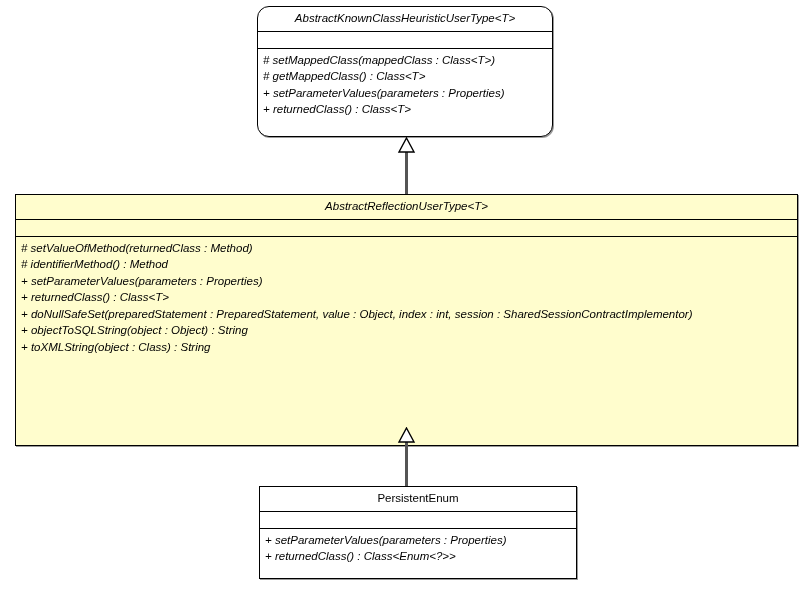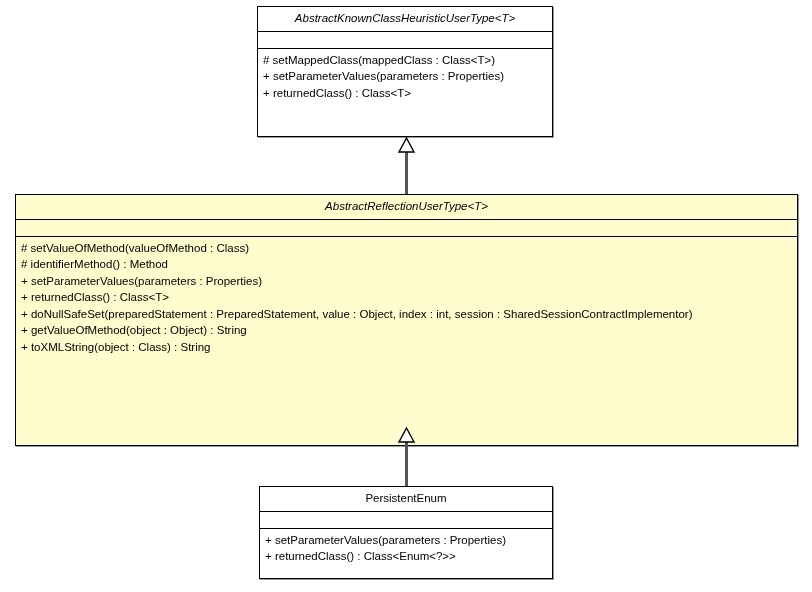--- a/index.html
+++ b/index.html
@@ -45,47 +45,49 @@
   }
   .class-name.abstract {
     font-style: italic;
   }
   .attr-compartment {
     border-bottom: 1px solid #000000;
     height: 16px;
   }
   .ops-compartment {
     padding: 3px 0 4px 0;
+    font-style: italic;
   }
   .op {
     font-size: 11.5px;
     color: #000000;
     line-height: 16.6px;
     white-space: nowrap;
     padding-left: 5px;
     overflow: visible;
   }
 
   
   #class-top {
     left: 257px;
     top: 6px;
     width: 296px;
     height: 131px;
+    border-radius: 12px;
   }
   #class-middle {
     left: 15px;
     top: 194px;
     width: 783px;
     height: 252px;
   }
   #class-bottom {
     left: 259px;
     top: 486px;
-    width: 294px;
+    width: 318px;
     height: 93px;
   }
 
   
   .generalization {
     position: absolute;
   }
   .gen-line {
     position: absolute;
     width: 3px;
@@ -123,42 +125,43 @@
 </head>
 <body>
 
 <div class="diagram">
 
   <div class="uml-class" id="class-top">
     <div class="class-name abstract">AbstractKnownClassHeuristicUserType&lt;T&gt;</div>
     <div class="attr-compartment"></div>
     <div class="ops-compartment">
       <div class="op"># setMappedClass(mappedClass : Class&lt;T&gt;)</div>
+      <div class="op"># getMappedClass() : Class&lt;T&gt;</div>
       <div class="op">+ setParameterValues(parameters : Properties)</div>
       <div class="op">+ returnedClass() : Class&lt;T&gt;</div>
     </div>
   </div>
 
   <div class="generalization" id="gen-top">
     <div class="gen-line"></div>
     <svg class="gen-arrow" viewBox="0 0 19 16">
       <polygon points="9.5,1 17,15 2,15" fill="#ffffff" stroke="#000000" stroke-width="1.4"></polygon>
     </svg>
   </div>
 
   <div class="uml-class tinted" id="class-middle">
     <div class="class-name abstract">AbstractReflectionUserType&lt;T&gt;</div>
     <div class="attr-compartment"></div>
     <div class="ops-compartment">
-      <div class="op"># setValueOfMethod(valueOfMethod : Class)</div>
+      <div class="op"># setValueOfMethod(returnedClass : Method)</div>
       <div class="op"># identifierMethod() : Method</div>
       <div class="op">+ setParameterValues(parameters : Properties)</div>
       <div class="op">+ returnedClass() : Class&lt;T&gt;</div>
       <div class="op">+ doNullSafeSet(preparedStatement : PreparedStatement, value : Object, index : int, session : SharedSessionContractImplementor)</div>
-      <div class="op">+ getValueOfMethod(object : Object) : String</div>
+      <div class="op">+ objectToSQLString(object : Object) : String</div>
       <div class="op">+ toXMLString(object : Class) : String</div>
     </div>
   </div>
 
   <div class="generalization" id="gen-bottom">
     <div class="gen-line"></div>
     <svg class="gen-arrow" viewBox="0 0 19 16">
       <polygon points="9.5,1 17,15 2,15" fill="#ffffff" stroke="#000000" stroke-width="1.4"></polygon>
     </svg>
   </div>

